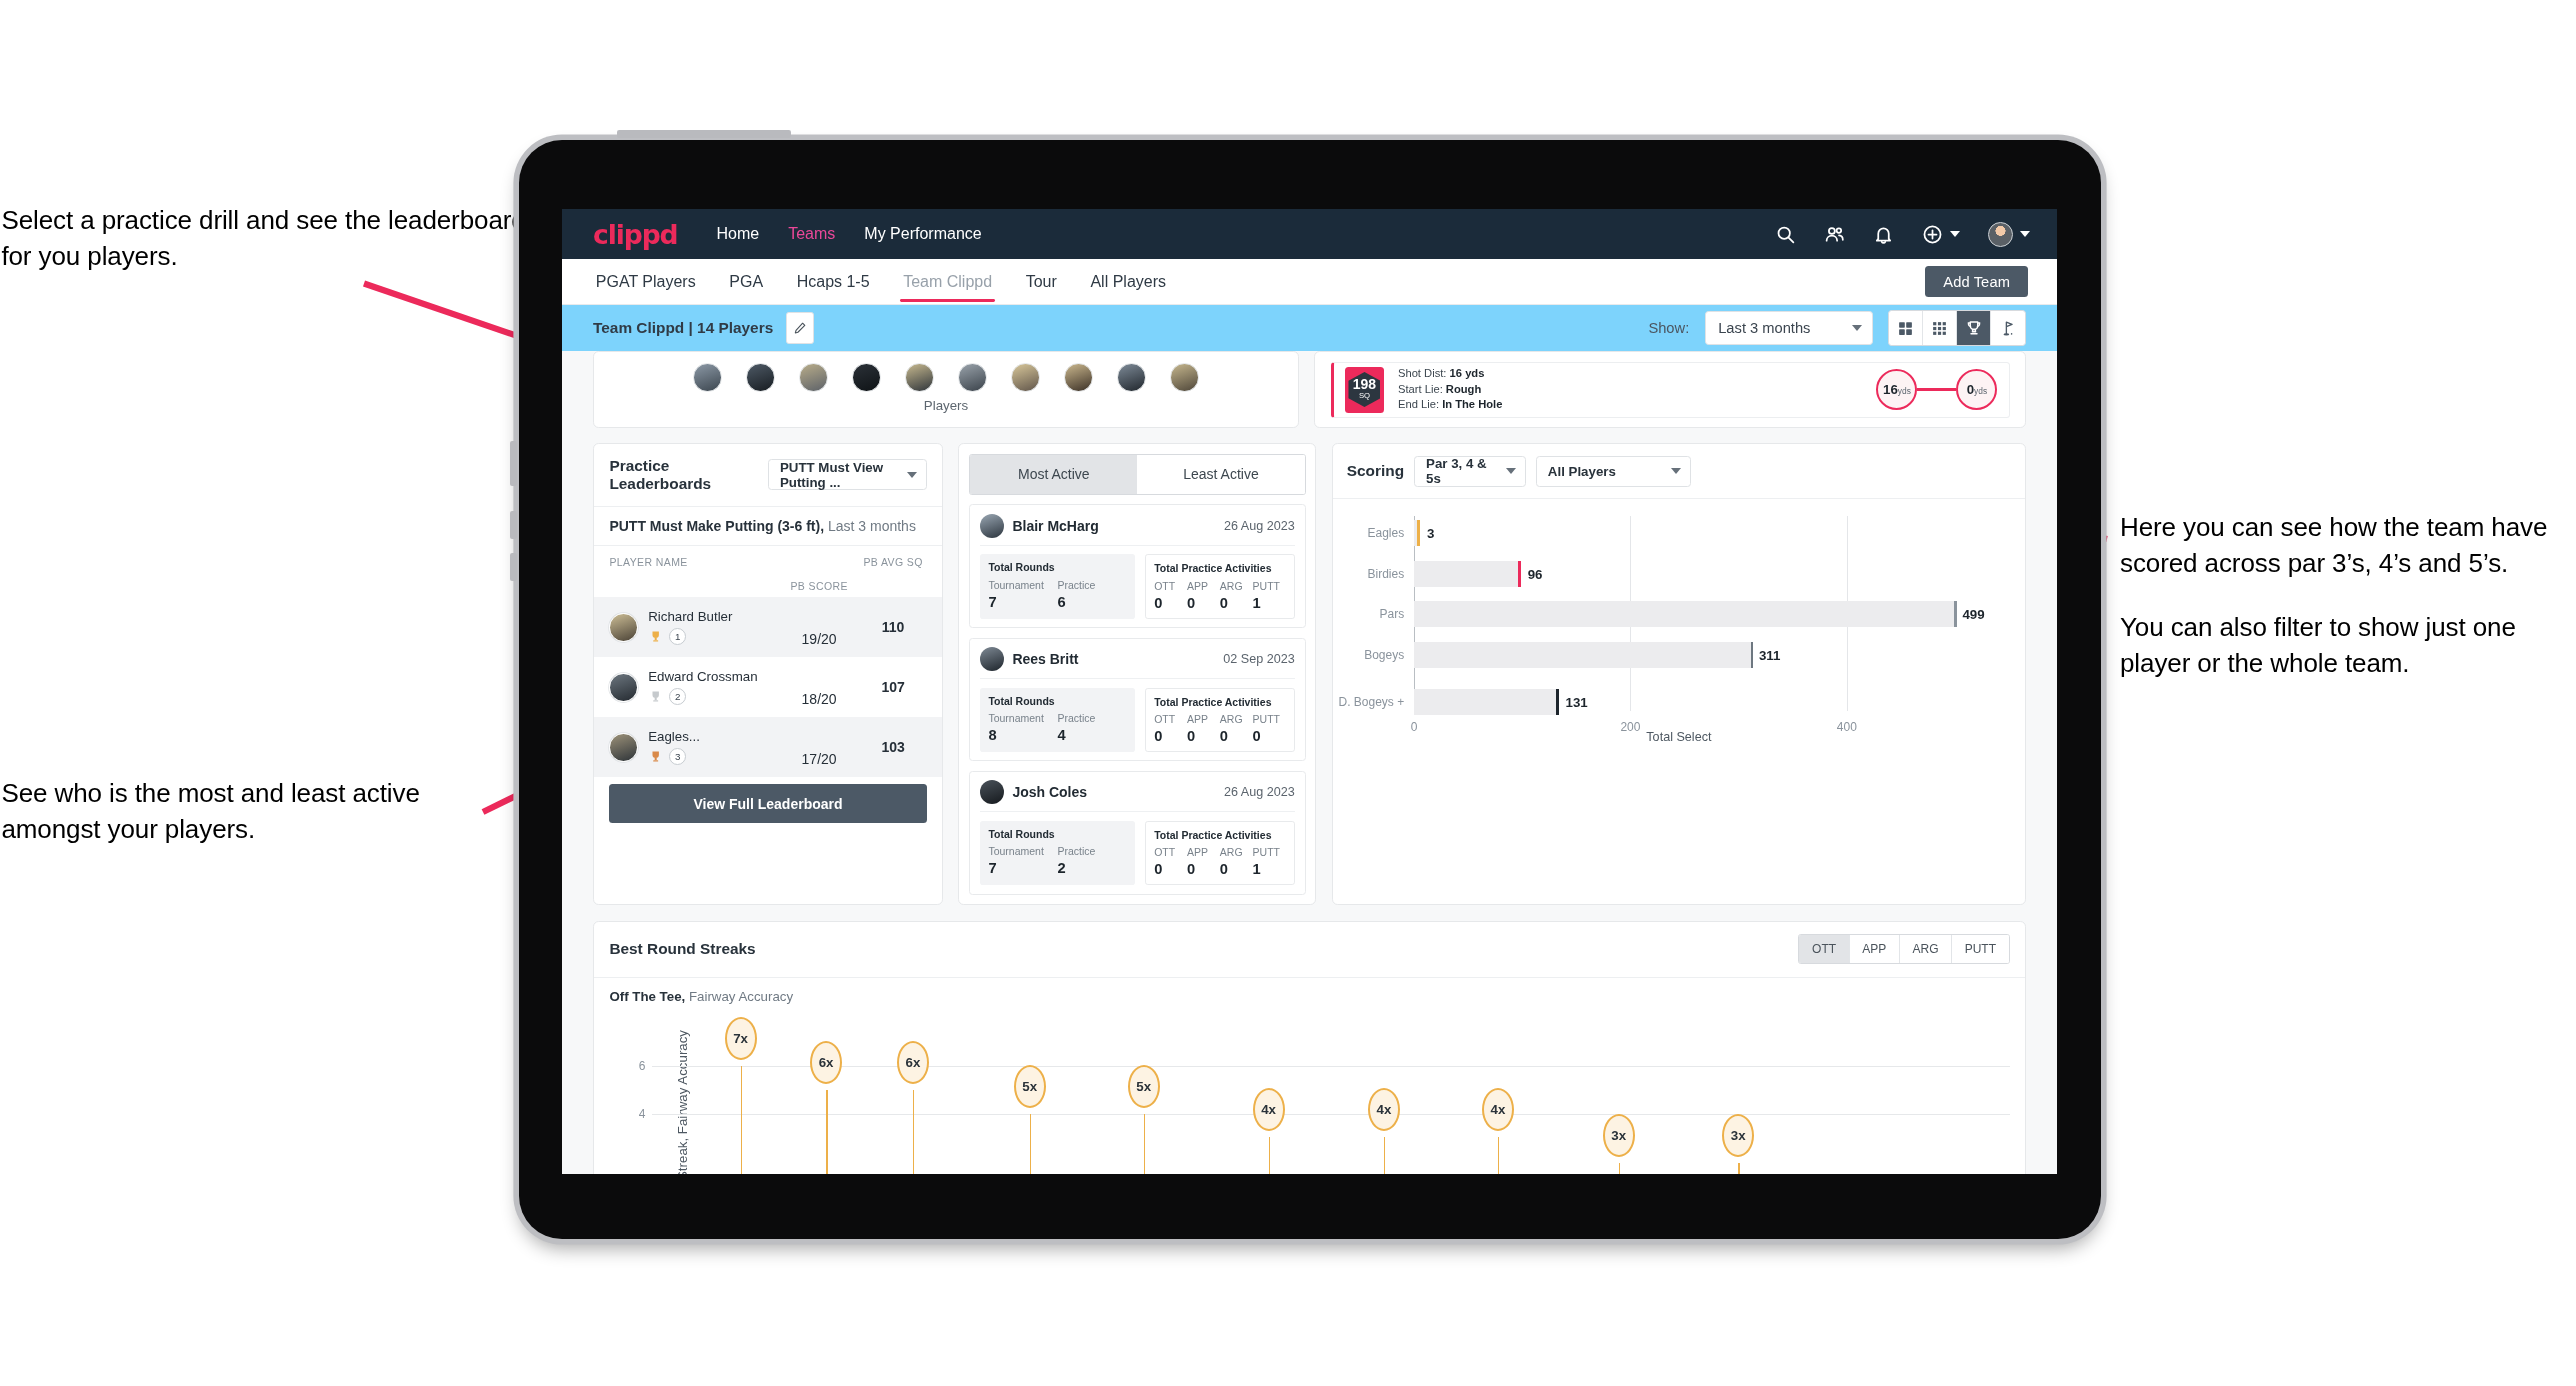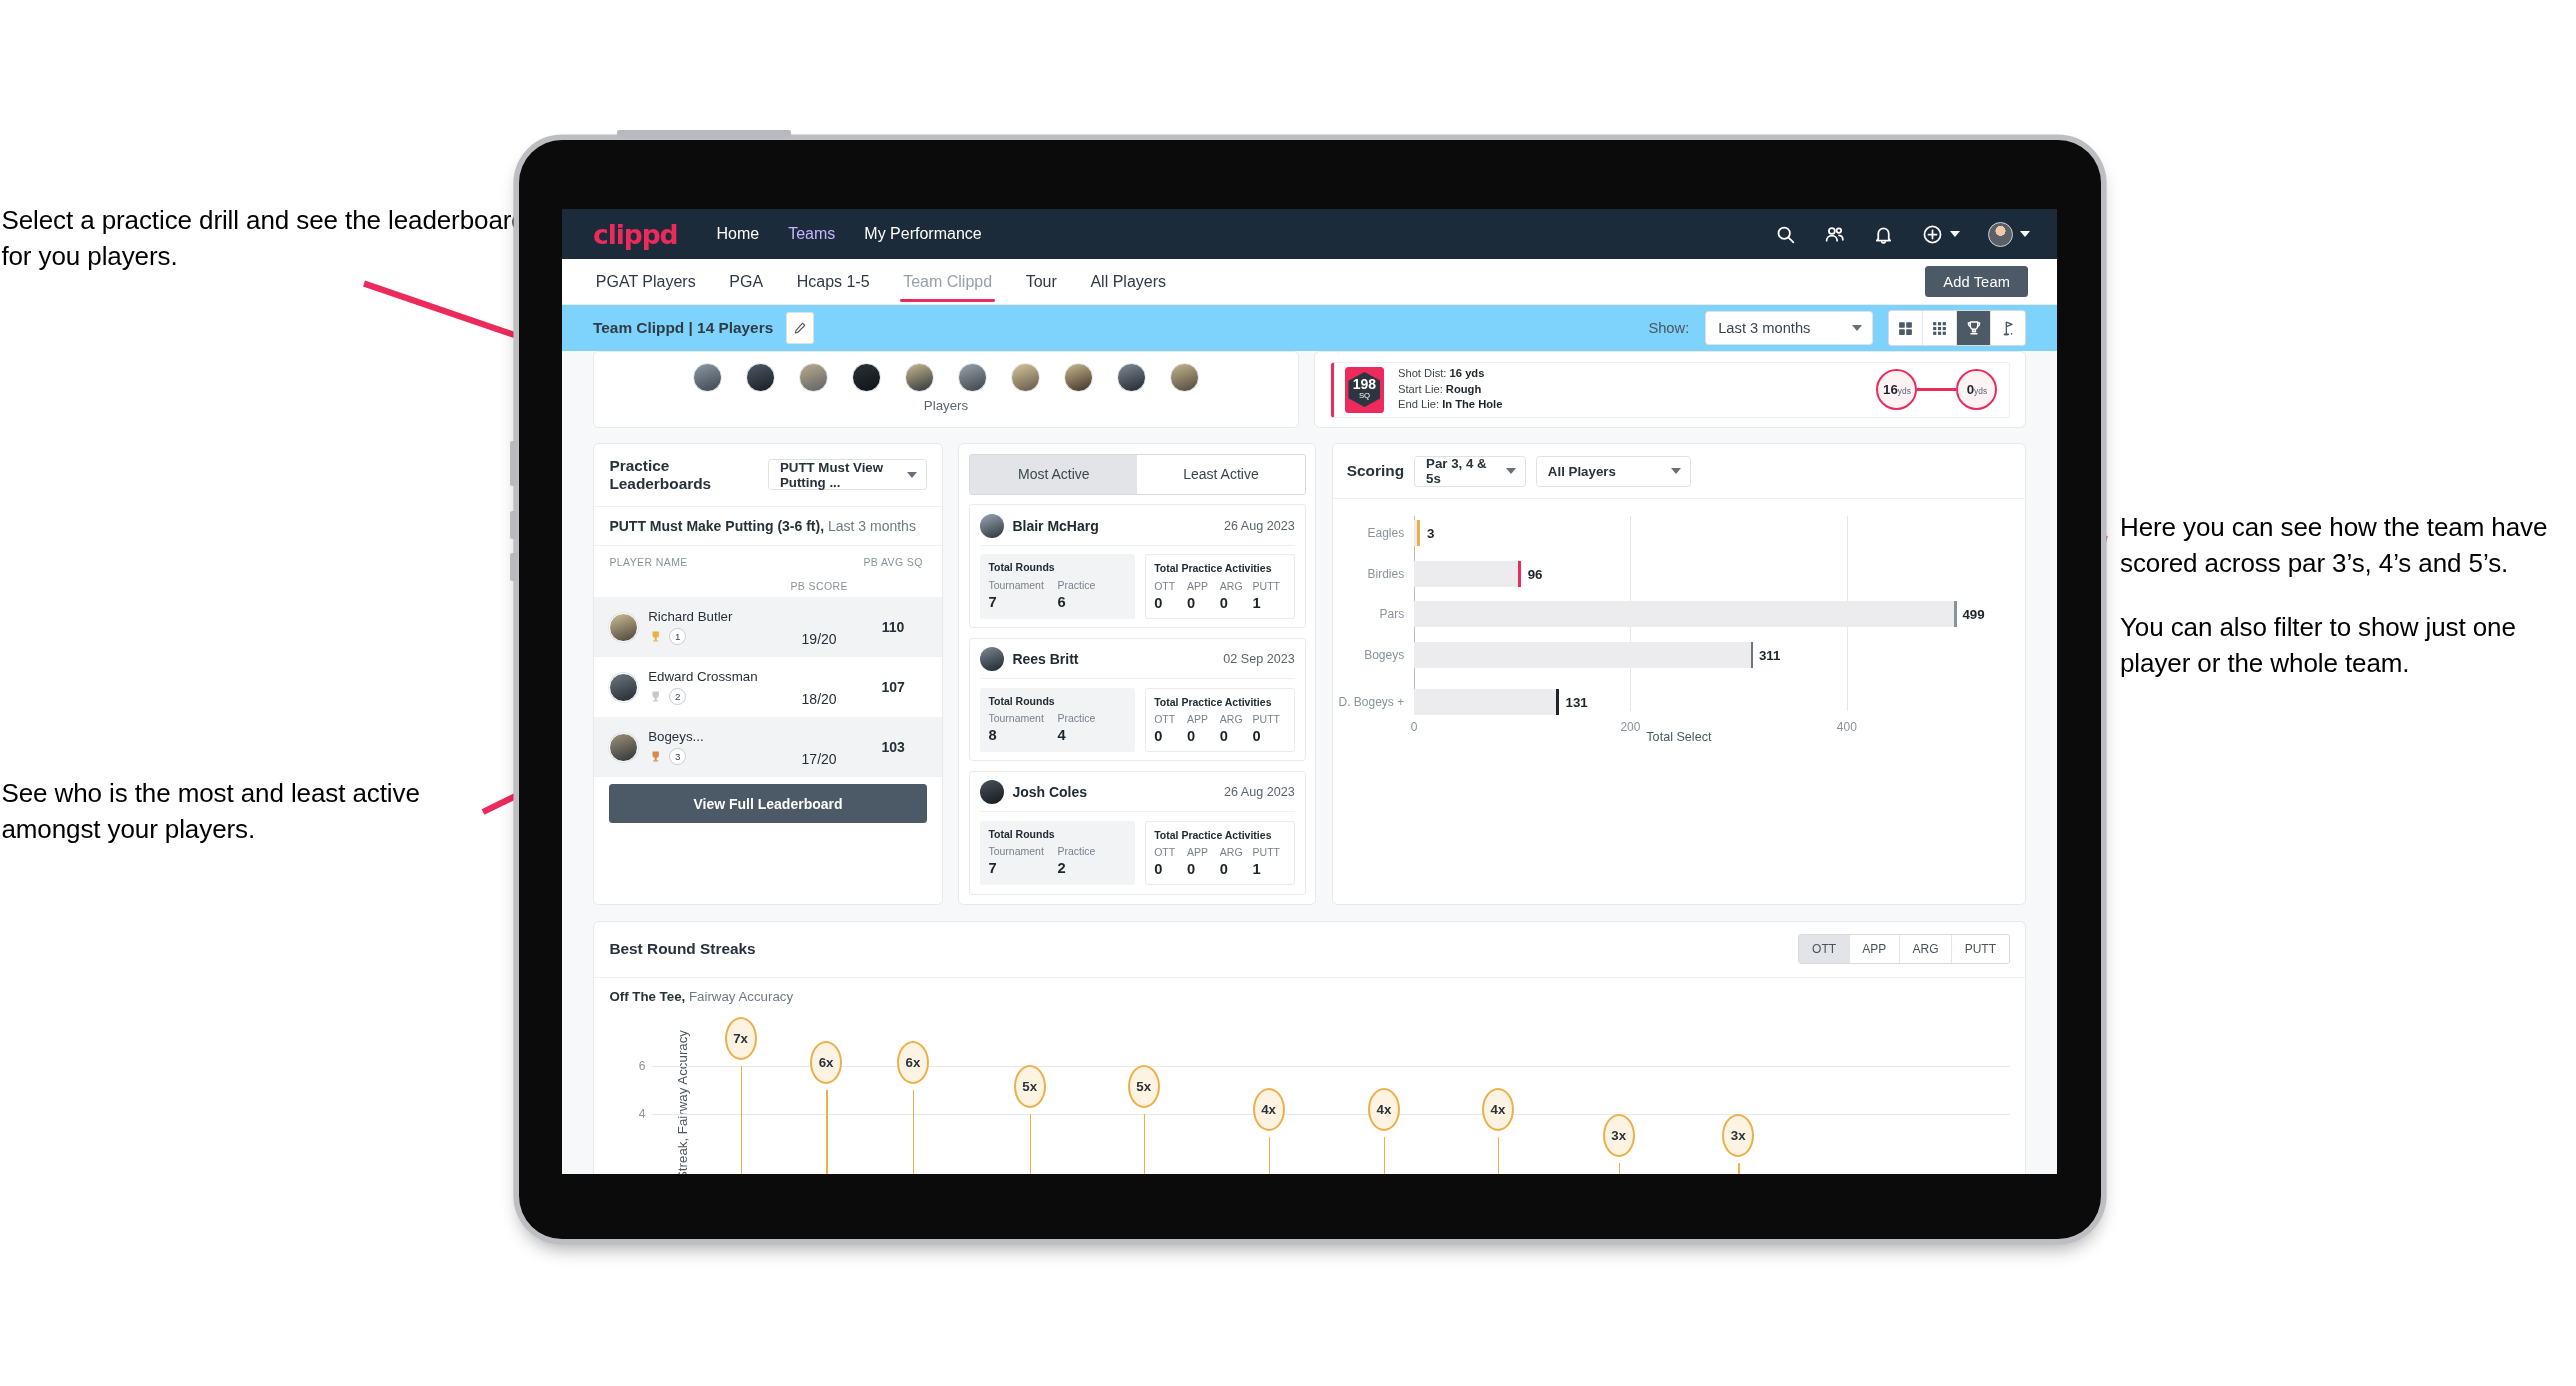--- a/index.html
+++ b/index.html
@@ -55,21 +55,21 @@
   .navbar {
     height: 50px; background: #1b2b3a;
     display: flex; align-items: center; padding: 0 26.6px 0 31px;
   }
   .logo {
     color: #ec2a5b; font-size: 26.6px; font-weight: 700;
     letter-spacing: -1.1px; font-family: "DejaVu Sans", sans-serif;
   }
   .navlinks { display: flex; align-items: center; gap: 29px; margin-left: 39px; }
   .navlink { color: #ffffff; font-size: 16px; }
-  .navlink.dim { color: #c4b5fd; }
+  .navlink.dim { color: #ec4899; }
   .nav-right { margin-left: auto; display: flex; align-items: center; gap: 28px; }
   .nav-ico { width: 21px; height: 21px; display:block; }
   .nav-ico path, .nav-ico circle, .nav-ico line { stroke: #fff; }
   .nav-grp { display:flex; align-items:center; gap:7px; }
   .caret { width: 0; height: 0; border-left:5.6px solid transparent; border-right:5.6px solid transparent; border-top:6.3px solid #fff; }
   .avatar-nav {
     width: 25px; height: 25px; border-radius: 50%;
     background: radial-gradient(circle at 50% 34%, #f2c9a8 0 26%, #5a6066 27% 100%);
     border: 1.4px solid #cfd4d8;
   }
@@ -466,21 +466,21 @@
                   <div class="rank-chip">2</div>
                 </div>
               </div>
               <div class="c-score lb-val">18/20</div>
               <div class="c-avg lb-val b">107</div>
             </div>
 
             <div class="lb-row alt">
               <div class="lb-av" style="background:linear-gradient(160deg,#9e937a,#2d3338)"></div>
               <div class="c-name">
-                <div class="lb-name">Bogeys...</div>
+                <div class="lb-name">Eagles...</div>
                 <div class="lb-badges">
                   <svg width="15.4" height="15.4" viewBox="0 0 24 24" fill="#d98a4a">
                       <path d="M7 4h10v5a5 5 0 0 1-10 0z"></path>
                       <rect x="10.4" y="13.6" width="3.2" height="3.6"></rect>
                       <rect x="8" y="17.6" width="8" height="2" rx="1"></rect>
                     </svg>
                   <div class="rank-chip">3</div>
                 </div>
               </div>
               <div class="c-score lb-val">17/20</div>

